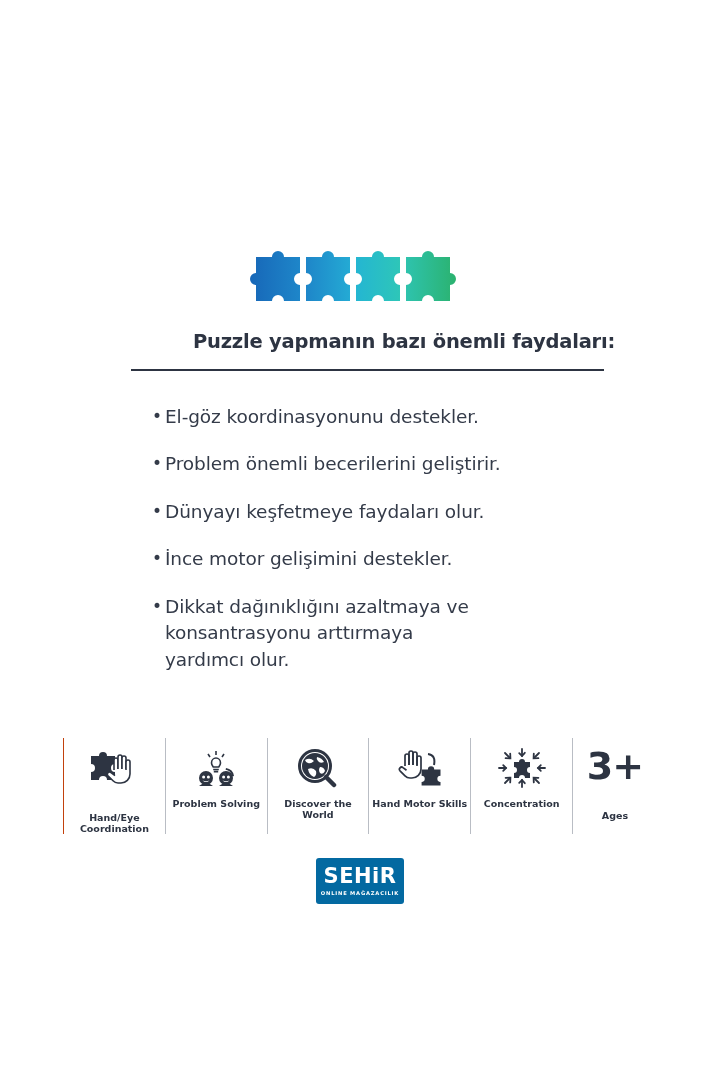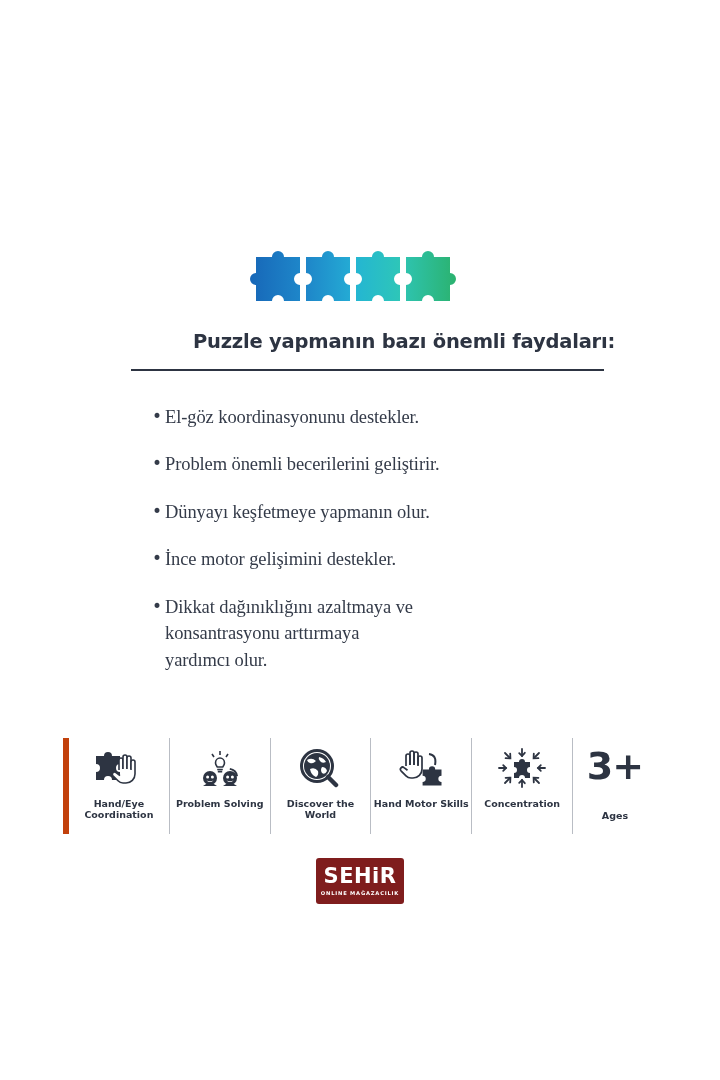--- a/index.html
+++ b/index.html
@@ -73,21 +73,21 @@
     color: #343b49;
     letter-spacing: -0.1px;
   }
   .bullet .dot {
     flex: 0 0 auto;
     width: 13px;
     font-size: 17px;
     line-height: 1.45;
     color: #343b49;
   }
-  .bullet .txt { flex: 1 1 auto; white-space: pre-line; font-family: Liberation Serif, serif; }
+  .bullet .txt { flex: 1 1 auto; white-space: pre-line; }
 
   
   .icon-row {
     position: absolute;
     top: 738px;
     left: 63px;
     width: 594px;
     height: 96px;
     display: flex;
     align-items: stretch;
@@ -95,21 +95,21 @@
   .icon-cell {
     flex: 1 1 0;
     display: flex;
     flex-direction: column;
     align-items: center;
     justify-content: flex-start;
     padding: 2px 2px 0 2px;
     border-right: 1px solid #b9bdc4;
     box-sizing: border-box;
   }
-  .icon-cell:first-child { border-left: 6px solid #c2410c; }
+  .icon-cell:first-child { border-left: 1px solid #c2410c; justify-content: space-between; }
   .icon-cell .glyph {
     height: 56px;
     display: flex;
     align-items: center;
     justify-content: center;
   }
   .icon-cell .cap {
     font-size: 9.5px;
     font-weight: bold;
     line-height: 1.18;
@@ -141,21 +141,21 @@
   }
 
   
   .logo {
     position: absolute;
     top: 858px;
     left: 50%;
     transform: translateX(-50%);
     width: 88px;
     height: 46px;
-    background: #7f1d1d;
+    background: #0369a1;
     border-radius: 3px;
     display: flex;
     flex-direction: column;
     align-items: center;
     justify-content: center;
   }
   .logo .mark {
     font-size: 21px;
     font-weight: bold;
     color: #ffffff;
@@ -212,21 +212,21 @@
     <div class="bullet">
       <span class="dot">•</span>
       <span class="txt">El-göz koordinasyonunu destekler.</span>
     </div>
     <div class="bullet">
       <span class="dot">•</span>
       <span class="txt">Problem önemli becerilerini geliştirir.</span>
     </div>
     <div class="bullet">
       <span class="dot">•</span>
-      <span class="txt">Dünyayı keşfetmeye yapmanın olur.</span>
+      <span class="txt">Dünyayı keşfetmeye faydaları olur.</span>
     </div>
     <div class="bullet">
       <span class="dot">•</span>
       <span class="txt">İnce motor gelişimini destekler.</span>
     </div>
     <div class="bullet">
       <span class="dot">•</span>
       <span class="txt">Dikkat dağınıklığını azaltmaya ve
 konsantrasyonu arttırmaya
 yardımcı olur.</span>

